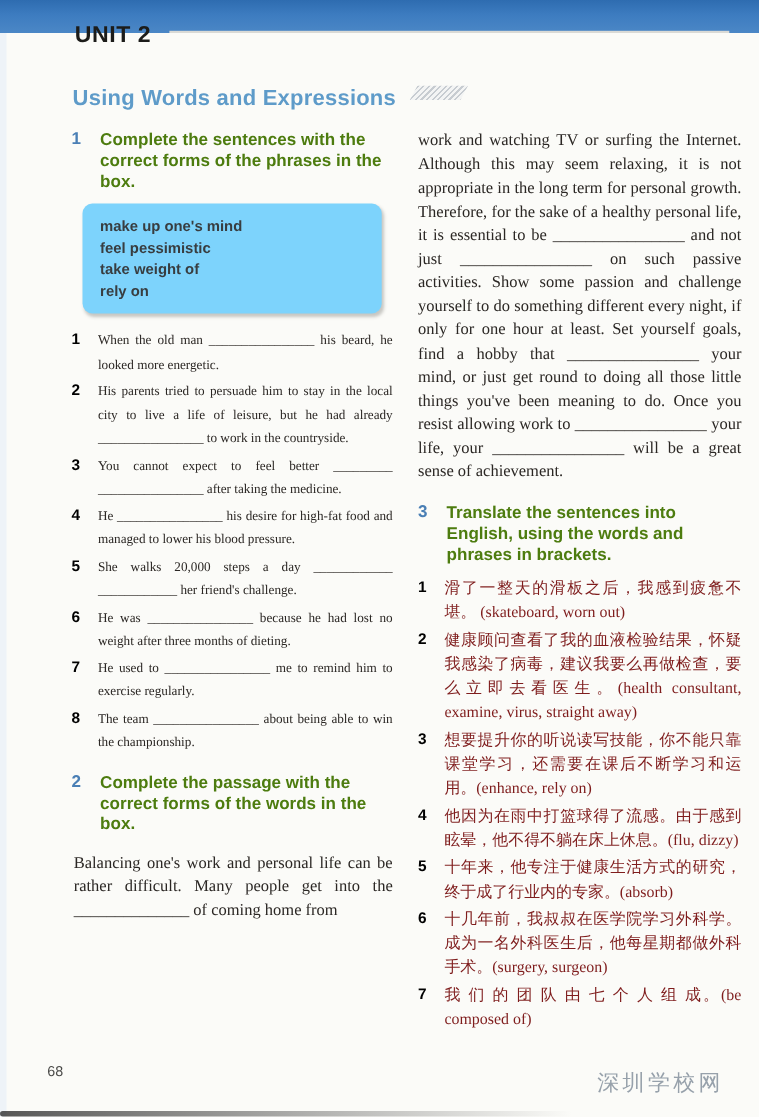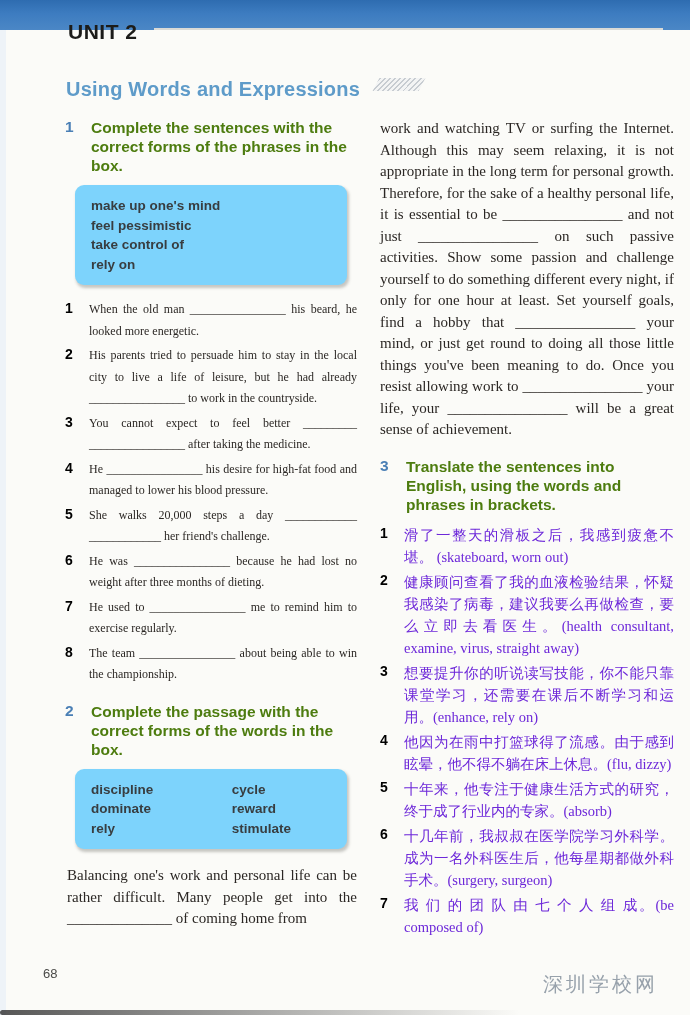--- a/index.html
+++ b/index.html
@@ -67,21 +67,21 @@
 
   .item { display:flex; margin-bottom:3px; }
   .item-num {
     width:24px; flex:none; font-size:14px; font-weight:bold; color:#26262
 4; padding-top:1px;
   }
   .item-text {
     flex:1; font-family:"Liberation Serif", serif; font-size:12px;
     line-height:21.5px; color:#2b2724; text-align:justify;
   }
-  .cn .item-text { font-size:14.5px; line-height:22px; color:#6d28d9; }
+  .cn .item-text { font-size:14.5px; line-height:22px; color:#7f1d1d; }
 
   .passage {
     font-family:"Liberation Serif", serif; font-size:15px; line-height:21.5px;
     color:#2b2724; text-align:justify;
   }
   .passage-start { margin-top:16px; padding-left:2px; }
 
   .ex3-block { margin-top:16px; }
 
   .page-num {
@@ -113,21 +113,21 @@
 
   <div class="ex-head">
     <span class="ex-num">1</span>
     <span class="ex-title">Complete the sentences with the correct forms of the phrases in the box.</span>
   </div>
 
   <div class="phrase-box box1">
     <div class="phrase-col c1">
       <div>make up one's mind</div>
       <div>feel pessimistic</div>
-      <div>take control of</div>
+      <div>take weight of</div>
       <div>rely on</div>
     </div>
   </div>
 
   <div class="item">
     <span class="item-num">1</span>
     <span class="item-text">When the old man ________________ his beard, he looked more energetic.</span>
   </div>
   <div class="item">
     <span class="item-num">2</span>
@@ -156,32 +156,20 @@
   <div class="item">
     <span class="item-num">8</span>
     <span class="item-text">The team ________________ about being able to win the championship.</span>
   </div>
 
   <div class="ex-head" style="margin-top:16px;">
     <span class="ex-num">2</span>
     <span class="ex-title">Complete the passage with the correct forms of the words in the box.</span>
   </div>
 
-  <div class="phrase-box box2">
-    <div class="phrase-col c1">
-      <div>discipline</div>
-      <div>dominate</div>
-      <div>rely</div>
-    </div>
-    <div class="phrase-col c2">
-      <div>cycle</div>
-      <div>reward</div>
-      <div>stimulate</div>
-    </div>
-  </div>
 
   <div class="passage passage-start">Balancing one's work and personal life can be rather difficult. Many people get into the ______________ of coming home from</div>
 </div>
 
 <div class="col col-right">
 
   <div class="passage">work and watching TV or surfing the Internet. Although this may seem relaxing, it is not appropriate in the long term for personal growth. Therefore, for the sake of a healthy personal life, it is essential to be ________________ and not just ________________ on such passive activities. Show some passion and challenge yourself to do something different every night, if only for one hour at least. Set yourself goals, find a hobby that ________________ your mind, or just get round to doing all those little things you've been meaning to do. Once you resist allowing work to ________________ your life, your ________________ will be a great sense of achievement.</div>
 
   <div class="ex3-block">
     <div class="ex-head">

